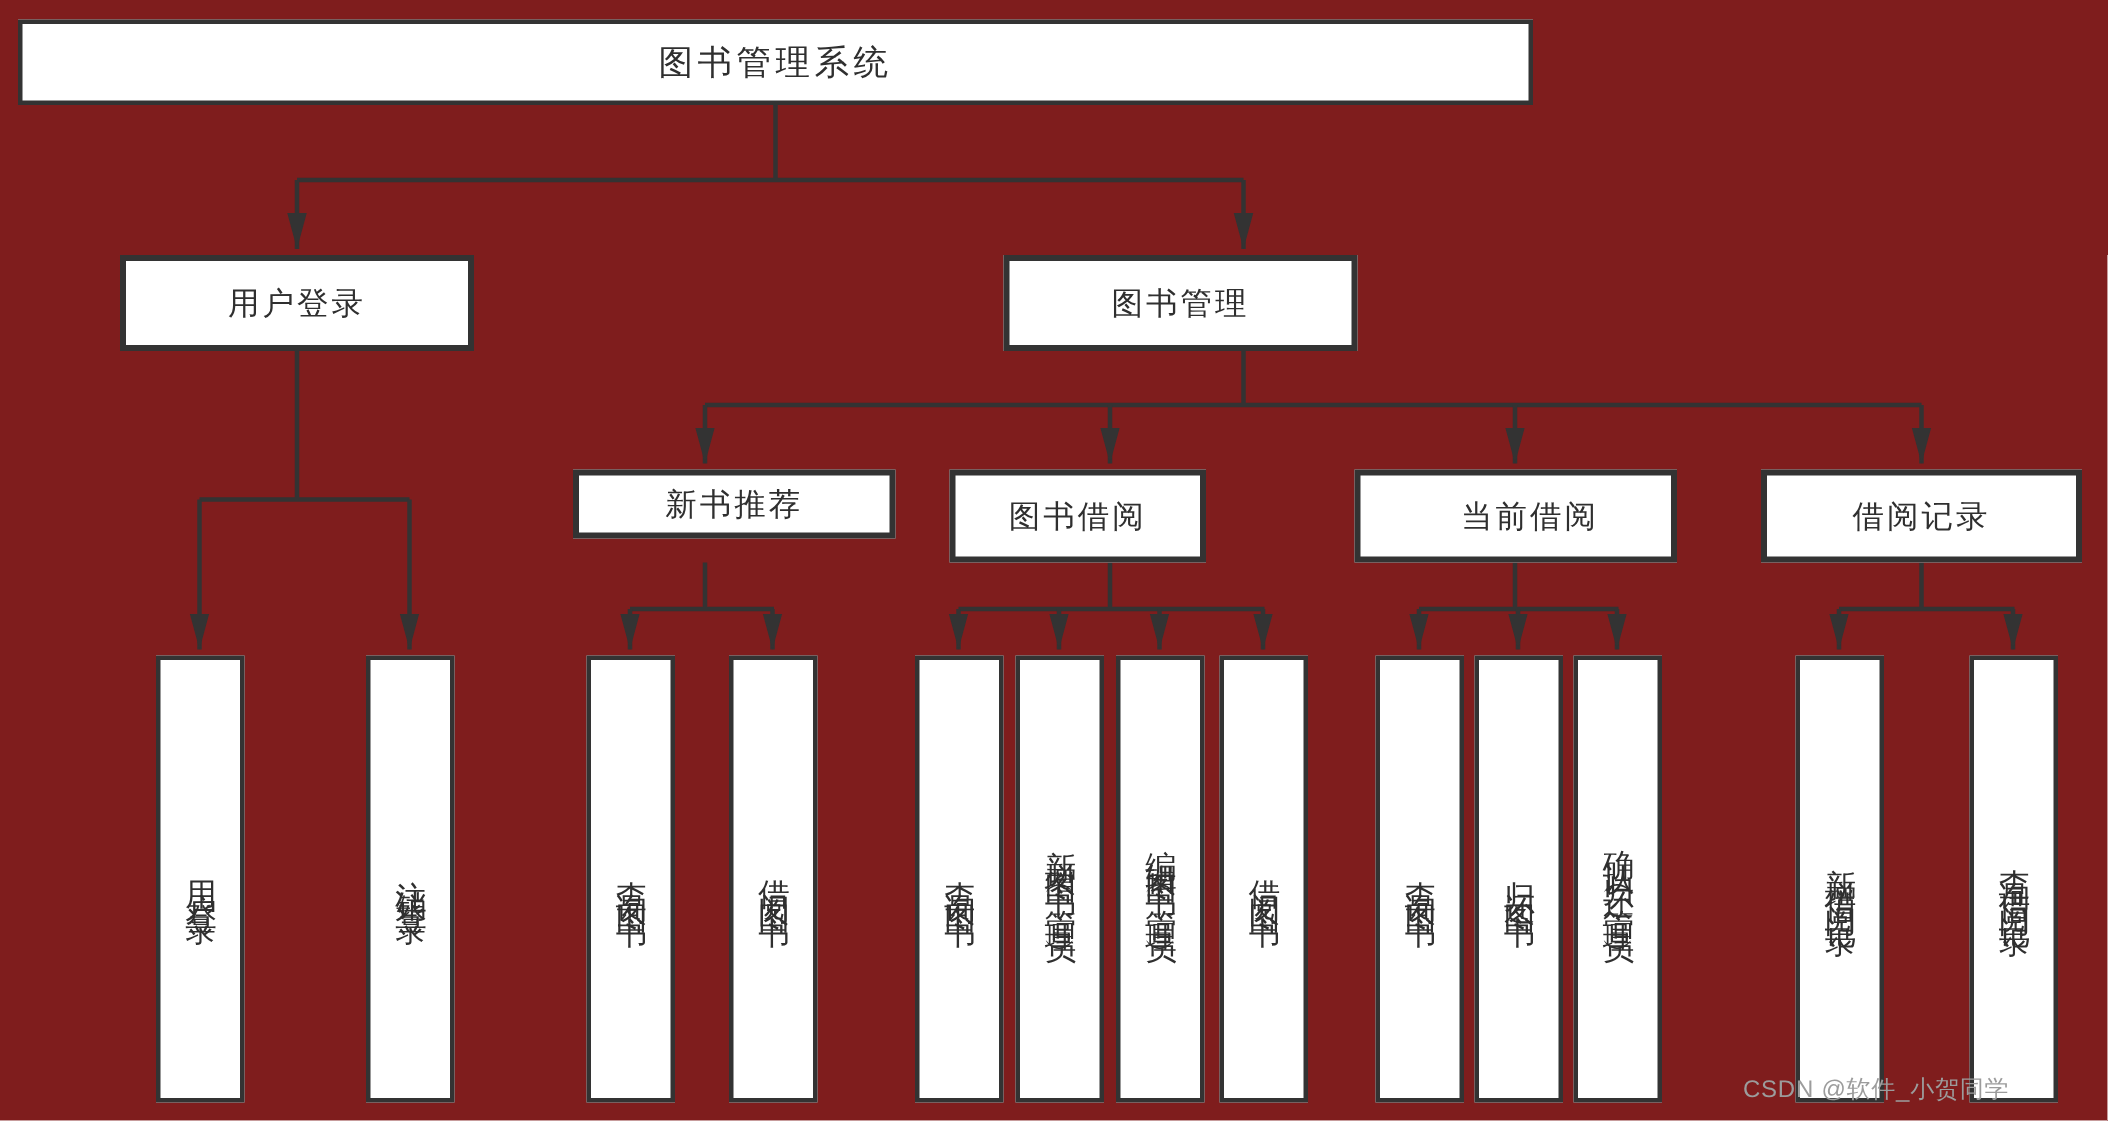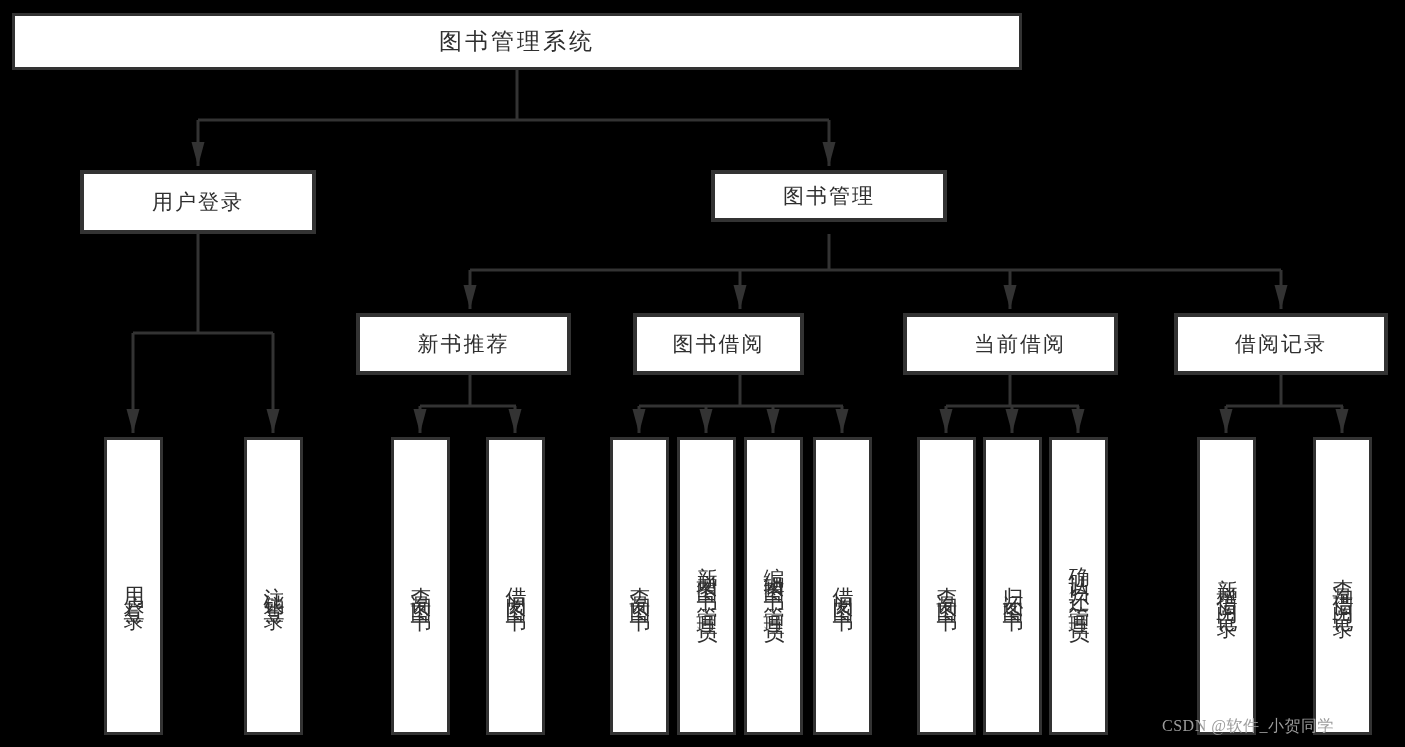--- a/index.html
+++ b/index.html
@@ -1,21 +1,21 @@
 <!DOCTYPE html>
 <html><head>
 <meta charset="utf-8">
 <style>
   html, body { margin: 0; padding: 0; background: #ffffff; }
   .canvas {
     position: relative;
     width: 1405px;
     height: 747px;
-    background: #000000;
-    font-family: Liberation Serif, serif;
+    background: #7f1d1d;
+    font-family: Liberation Sans, sans-serif;
     color: #2f2f2f;
     overflow: hidden;
   }
   .connectors {
     position: absolute;
     left: 0; top: 0;
     width: 1405px; height: 747px;
     pointer-events: none;
   }
   .node {
@@ -104,23 +104,23 @@
       <line x1="1078" y1="406" x2="1078" y2="433" marker-end="url(#arrowhead)"></line>
 
       <line x1="1226" y1="406" x2="1226" y2="433" marker-end="url(#arrowhead)"></line>
       <line x1="1342" y1="406" x2="1342" y2="433" marker-end="url(#arrowhead)"></line>
     </g>
   </svg>
 
   <div class="node hbox rootbox" style="left:12px; top:13px; width:1010px; height:57px;">图书管理系统</div>
 
   <div class="node hbox" style="left:80px; top:170px; width:236px; height:64px;">用户登录</div>
-  <div class="node hbox" style="left:711px; top:170px; width:236px; height:52px;">图书管理</div>
+  <div class="node hbox" style="left:669px; top:170px; width:236px; height:64px;">图书管理</div>
 
-  <div class="node hbox" style="left:356px; top:313px; width:215px; height:62px;text-align:right;">新书推荐</div>
+  <div class="node hbox" style="left:382px; top:313px; width:215px; height:46px;text-align:right;">新书推荐</div>
   <div class="node hbox" style="left:633px; top:313px; width:171px; height:62px;">图书借阅</div>
   <div class="node hbox" style="left:903px; top:313px; width:215px; height:62px;padding-left:19px;">当前借阅</div>
   <div class="node hbox" style="left:1174px; top:313px; width:214px; height:62px;">借阅记录</div>
 
   <div class="node vbox" style="left:104px; top:437px; width:59px; height:298px;">用户登录</div>
   <div class="node vbox" style="left:244px; top:437px; width:59px; height:298px;">注销登录</div>
 
   <div class="node vbox" style="left:391px; top:437px; width:59px; height:298px;">查询图书</div>
   <div class="node vbox" style="left:486px; top:437px; width:59px; height:298px;">借阅图书</div>
 

